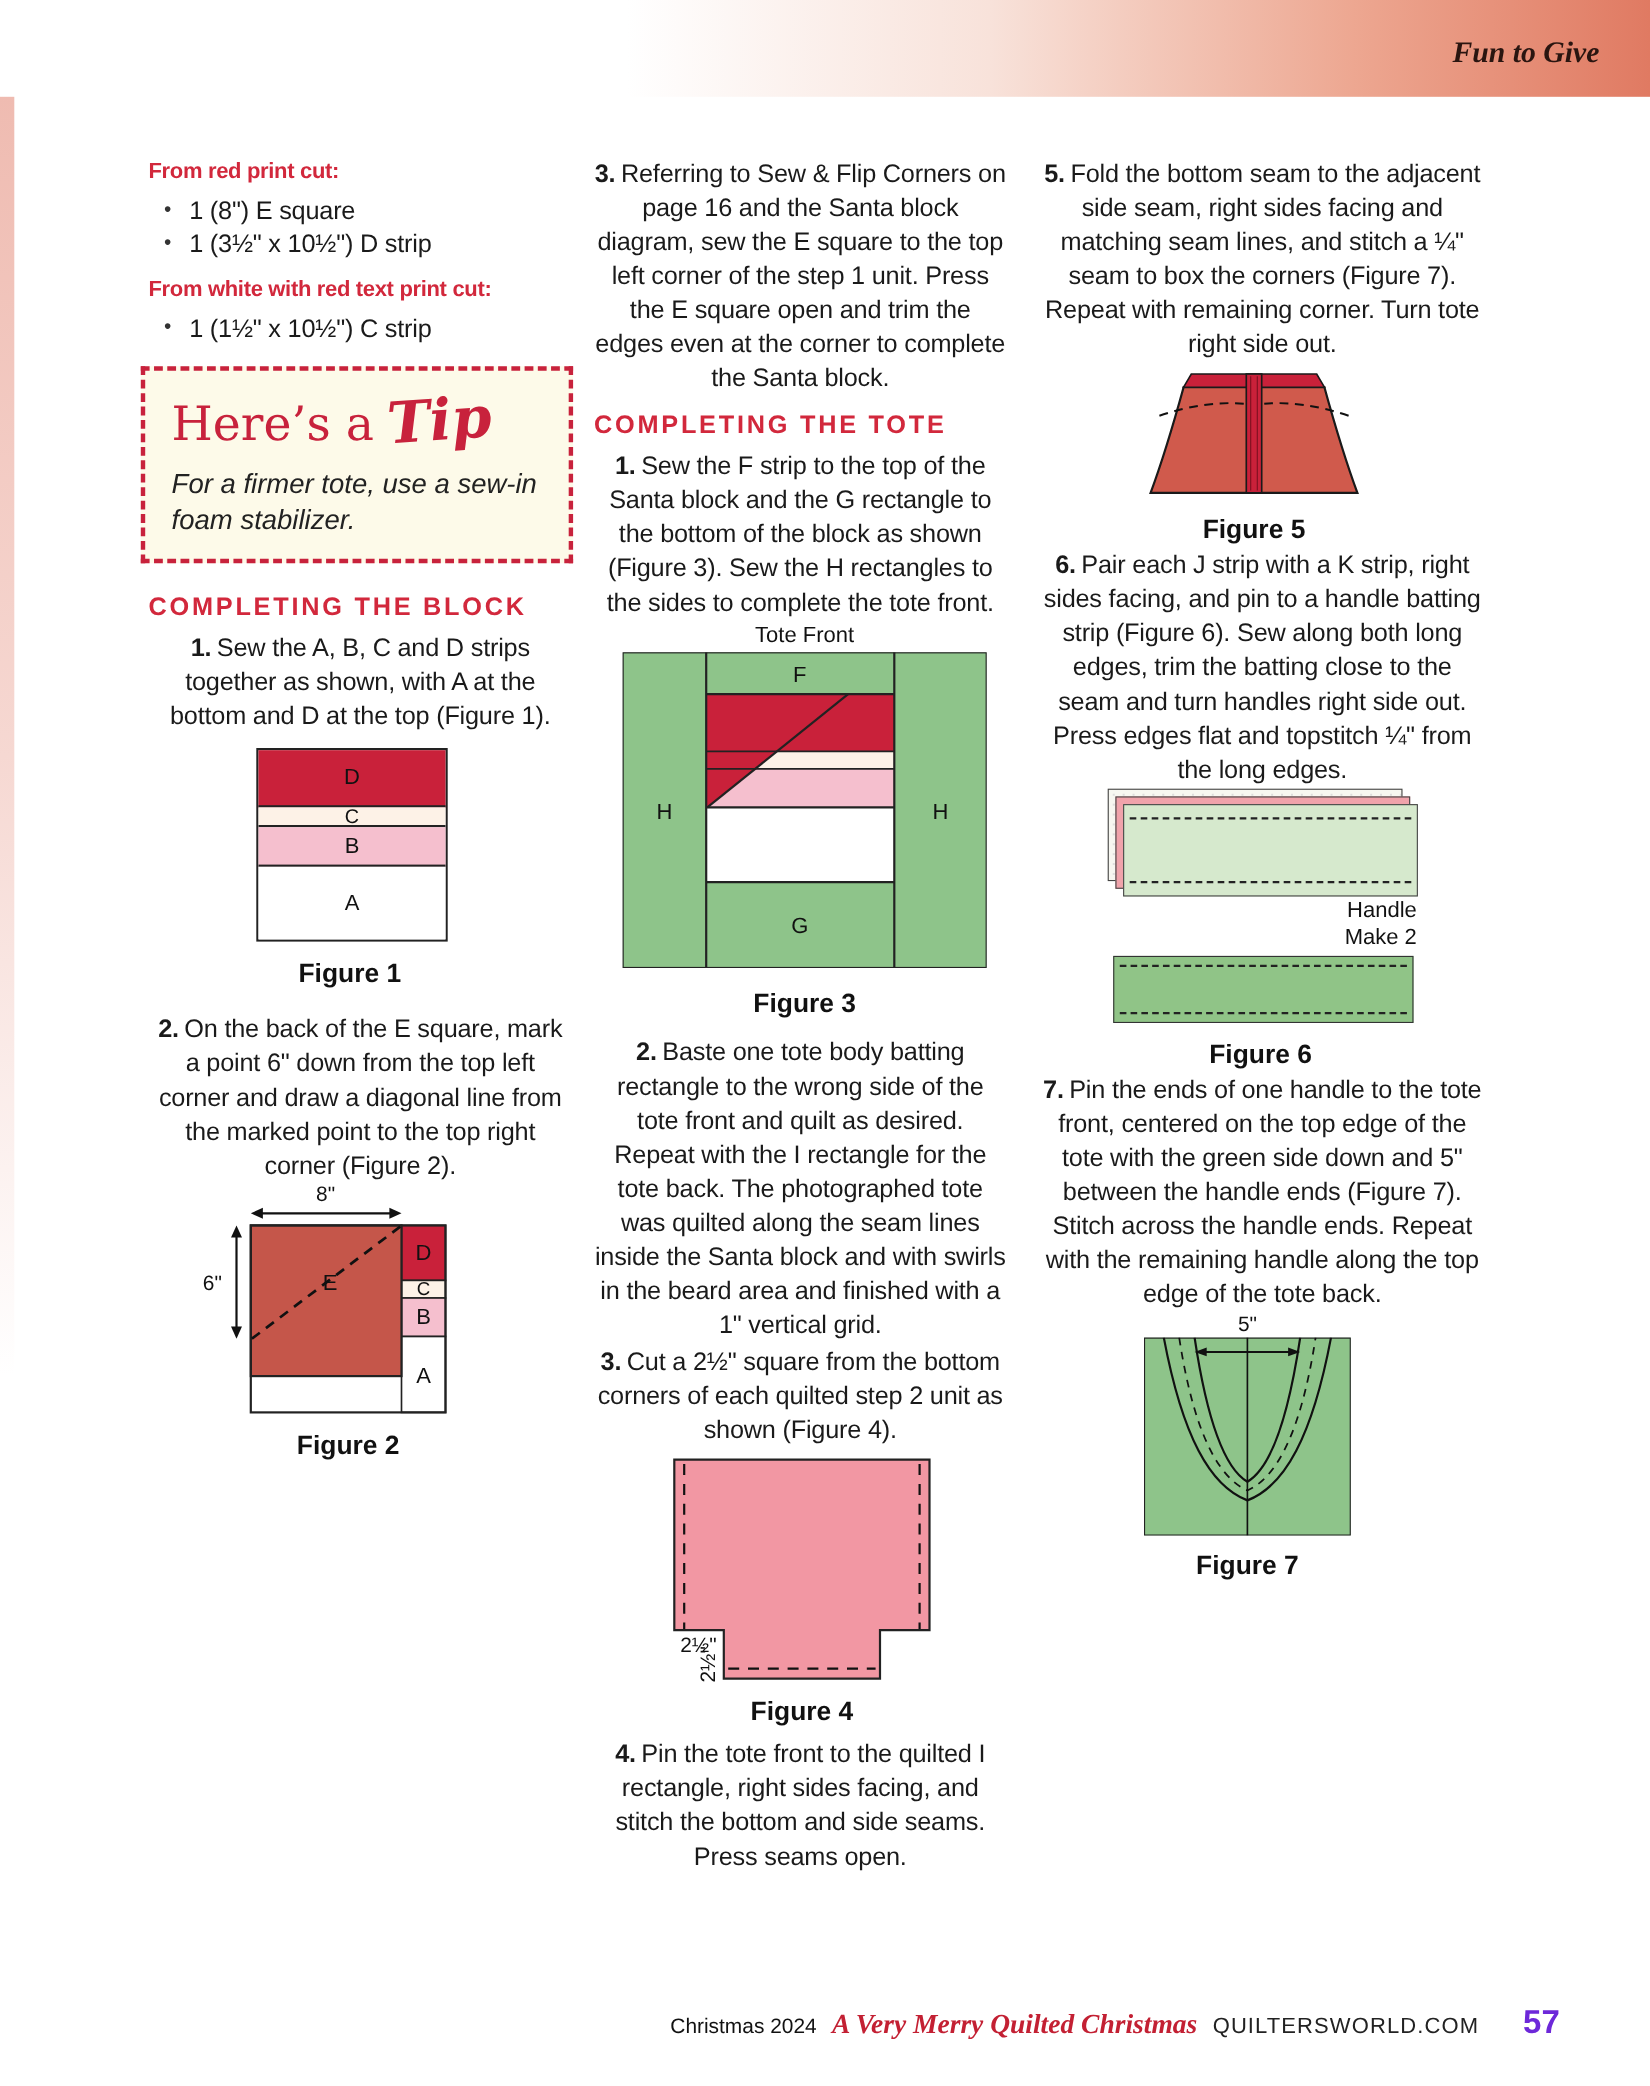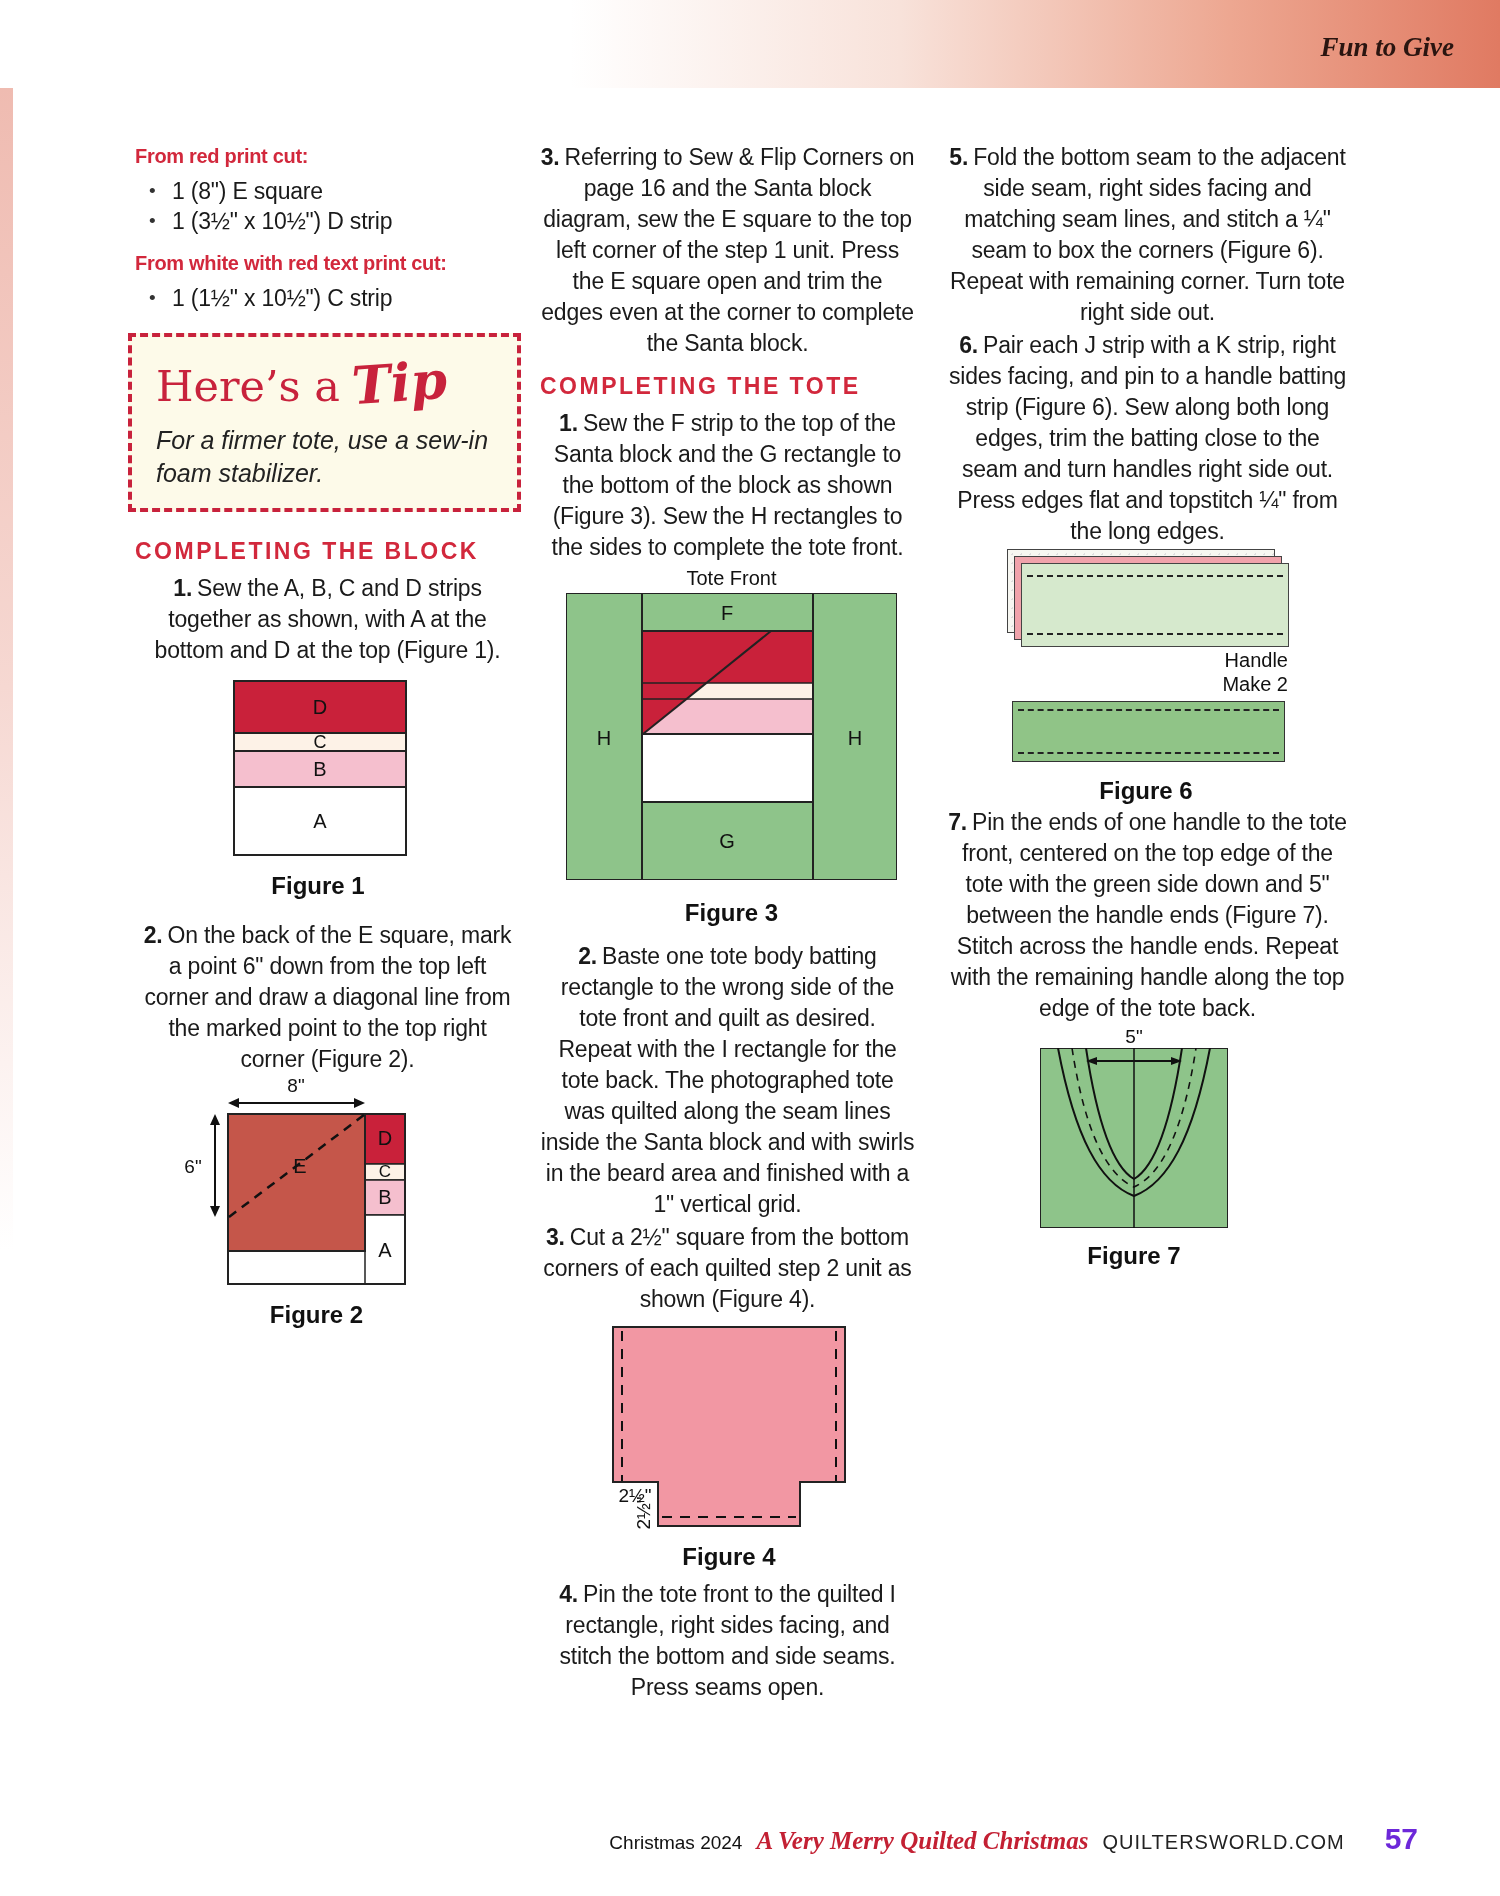--- a/index.html
+++ b/index.html
@@ -234,23 +234,35 @@
   </div>
 
   <p class="step">
     <b>4.</b><span>Pin the tote front to the quilted I rectangle, right sides facing, and stitch the bottom and side seams. Press seams open.</span>
   </p>
 </div>
 
 <div class="col" id="col-right">
 
   <p class="step">
-    <b>5.</b><span>Fold the bottom seam to the adjacent side seam, right sides facing and matching seam lines, and stitch a ¼" seam to box the corners (Figure 6). Repeat with remaining corner. Turn tote right side out.</span>
-  </p>
-
+    <b>5.</b><span>Fold the bottom seam to the adjacent side seam, right sides facing and matching seam lines, and stitch a ¼" seam to box the corners (Figure 7). Repeat with remaining corner. Turn tote right side out.</span>
+  </p>
+
+  <div class="figure" id="fig5" style="height:168px;">
+    <svg width="200" height="125" style="position:absolute;left:95px;top:6px;">
+      <path d="M36,16 L164,16 C172,45 184,85 194,112 L6,112 C16,85 28,45 36,16 Z" fill="#d05a4c" stroke="#1a1a1a" stroke-width="2"></path>
+      <path d="M36,16 L164,16 L157,4 L43,4 Z" fill="#c9213a" stroke="#1a1a1a" stroke-width="1.5"></path>
+      <rect x="93" y="4" width="14" height="108" fill="#c9213a" stroke="#1a1a1a" stroke-width="1.5"></rect>
+      <line x1="97" y1="6" x2="97" y2="110" stroke="#7c1020" stroke-width="1"></line>
+      <line x1="103" y1="6" x2="103" y2="110" stroke="#7c1020" stroke-width="1"></line>
+      <path d="M14,42 Q55,28 91,31" fill="none" stroke="#111" stroke-width="1.8" stroke-dasharray="8 6"></path>
+      <path d="M186,42 Q145,28 109,31" fill="none" stroke="#111" stroke-width="1.8" stroke-dasharray="8 6"></path>
+    </svg>
+    <div class="fig-caption" style="left:95px;top:138px;width:200px;">Figure 5</div>
+  </div>
 
   <p class="step">
     <b>6.</b><span>Pair each J strip with a K strip, right sides facing, and pin to a handle batting strip (Figure 6). Sew along both long edges, trim the batting close to the seam and turn handles right side out. Press edges flat and topstitch ¼" from the long edges.</span>
   </p>
 
   <div class="figure" id="fig6">
     <div class="f6-layer f6-batting"></div>
     <div class="f6-layer f6-pink"></div>
     <div class="f6-layer f6-green">
       <div class="f6-dash" style="top:11px;"></div>

